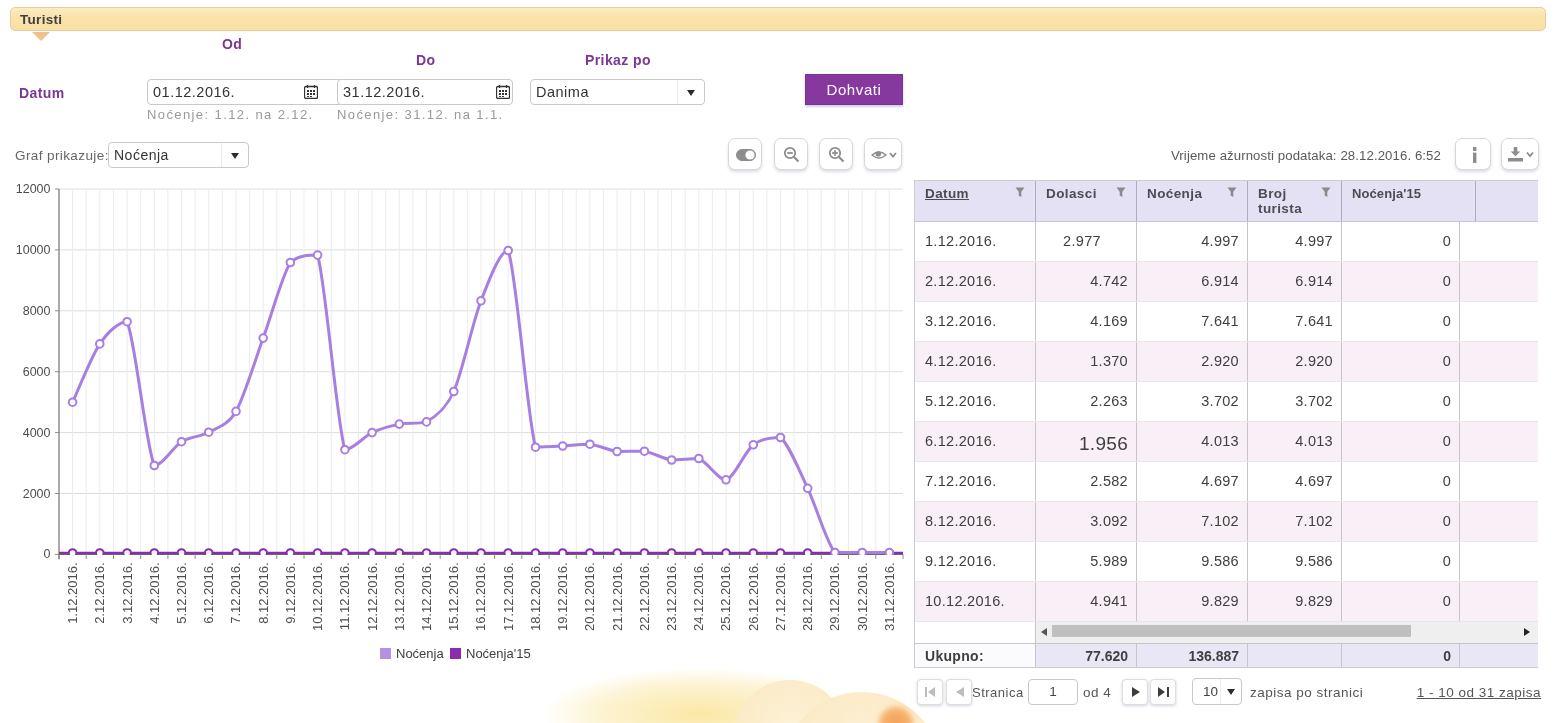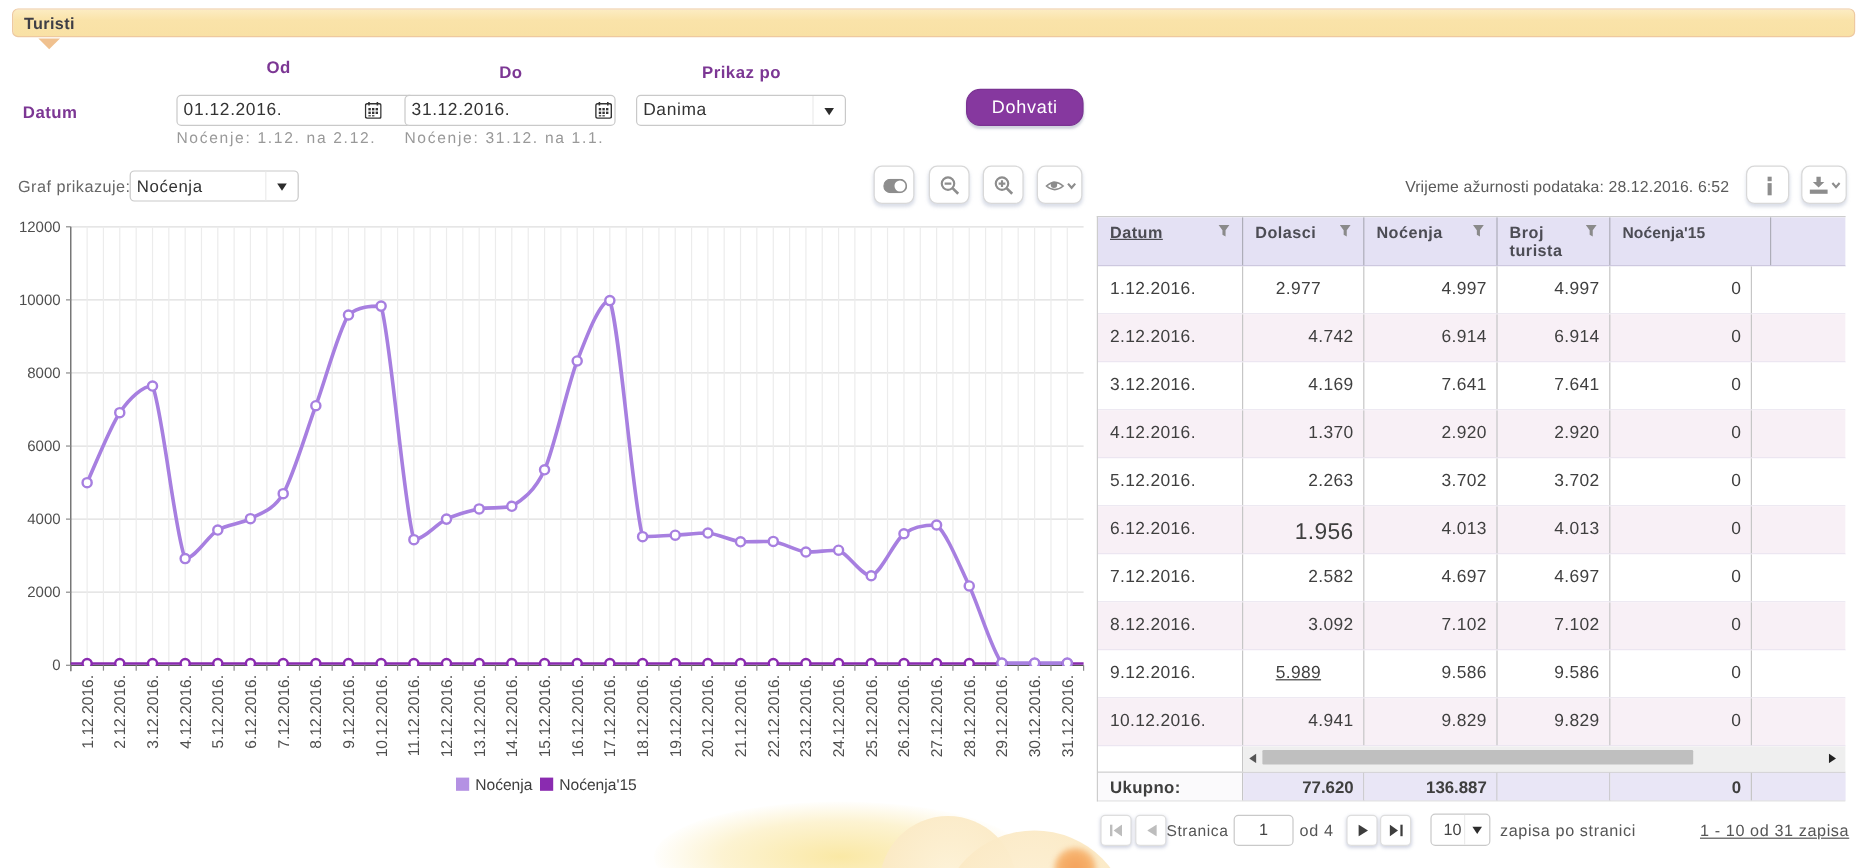--- a/index.html
+++ b/index.html
@@ -19,37 +19,37 @@
   line-height:24px; padding-left:5px; }
 .hint { position:absolute; color:#999; font-size:13px; letter-spacing:1.4px; }
 .calico { position:absolute; top:5px; }
 .ddl { position:absolute; height:26px; background:#fff; border:1px solid #c9c9c9;
   border-radius:4px; font-size:14.5px; color:#333; letter-spacing:0.5px; line-height:24px; padding-left:5px; }
 .ddl .arr { position:absolute; right:0; top:0; width:27px; height:24px;
   border-left:1px solid #ececec; }
 .ddl .arr:after { content:""; position:absolute; left:9px; top:10px; width:0; height:0;
   border-left:4.5px solid transparent; border-right:4.5px solid transparent; border-top:6.5px solid #2c2c2c; }
 .btn-doh { position:absolute; left:805px; top:74px; width:98px; height:31px;
-  background:#86389f; border:1px solid #7a3392; border-radius:12px; color:#fff;
+  background:#86389f; border:1px solid #7a3392; border-radius:0; color:#fff;
   font-size:15px; text-align:center; line-height:29px; letter-spacing:0.6px;
   box-shadow:0 2px 2px rgba(120,130,160,0.35); }
 .toolbtn { position:absolute; top:138px; height:32px; background:#fff;
   border:1px solid #d8d8d8; border-radius:7px; box-shadow:0 2px 3px rgba(150,160,190,0.35); }
 .vrijeme { position:absolute; top:148px; font-size:13.2px; color:#5a5a5a; letter-spacing:0.1px; }
 </style>
 </head>
 <body>
 
 <div style="position:absolute;left:545px;top:668px;width:310px;height:92px;border-radius:50%;background:radial-gradient(ellipse at center,rgba(250,231,160,0.95) 0%,rgba(252,240,198,0.8) 45%,rgba(255,255,255,0) 72%);"></div>
 <div style="position:absolute;left:733px;top:680px;width:114px;height:114px;border-radius:50%;background:radial-gradient(circle at 50% 42%,#fdf2d8 0%,#fbeac6 60%,#fae2b6 100%);opacity:0.95;"></div>
 <div style="position:absolute;left:782px;top:692px;width:160px;height:160px;border-radius:50%;background:radial-gradient(circle at 48% 40%,#fdf1d6 0%,#fbe9c4 60%,#f9dfb0 100%);opacity:0.95;"></div>
 <div style="position:absolute;left:878px;top:706px;width:36px;height:36px;border-radius:50%;background:radial-gradient(circle,#f5a45e 10%,#f6b16c 50%,rgba(248,205,150,0) 92%);filter:blur(2px);"></div>
 <div class="tab">Turisti</div>
 <div class="tabarrow"></div>
-<div class="plbl" style="left:222px;top:48px;">Od</div>
+<div class="plbl" style="left:222px;top:36px;">Od</div>
 <div class="plbl" style="left:416px;top:52px;">Do</div>
 <div class="plbl" style="left:585px;top:52px;">Prikaz po</div>
 <div class="plbl" style="left:19px;top:85px;">Datum</div>
 <div class="inp" style="left:147px;top:79px;width:198px;">01.12.2016.
   <svg class="calico" style="left:156px;" width="14" height="14" viewBox="0 0 14 14">
       <rect x="0.5" y="1.5" width="13" height="12" rx="1.5" fill="none" stroke="#333" stroke-width="1.3"></rect>
       <line x1="3.5" y1="0" x2="3.5" y2="3" stroke="#333" stroke-width="1.3"></line>
       <line x1="10.5" y1="0" x2="10.5" y2="3" stroke="#333" stroke-width="1.3"></line>
       <rect x="3" y="5" width="2" height="2" fill="#333"></rect>
       <rect x="6" y="5" width="2" height="2" fill="#333"></rect>
@@ -506,21 +506,21 @@
 <div style="width:118px;flex:none;border-right:1px solid #c6c6c6;font-size:14.5px;color:#3f3f3f;letter-spacing:0.3px;padding-top:11px;">
         <div style="padding-right:8px;text-align:right;">0</div>
       </div>
 <div style="width:134px;flex:none;border-right:1px solid #c6c6c6;font-size:14.5px;color:#3f3f3f;letter-spacing:0.3px;padding-top:11px;"></div>
 </div>
 <div style="display:flex;height:40px;background:#ffffff;border-bottom:1px solid #e9e4ef;">
 <div style="width:121px;flex:none;border-right:1px solid #c6c6c6;font-size:14.5px;color:#3f3f3f;letter-spacing:0.3px;padding-top:11px;">
         <div style="padding-left:10px;">9.12.2016.</div>
       </div>
 <div style="width:101px;flex:none;border-right:1px solid #c6c6c6;font-size:14.5px;color:#3f3f3f;letter-spacing:0.3px;padding-top:11px;">
-        <div style="padding-right:8px;text-align:center;text-decoration:underline;">5.989</div>
+        <div style="padding-right:8px;text-align:right;">5.989</div>
       </div>
 <div style="width:111px;flex:none;border-right:1px solid #c6c6c6;font-size:14.5px;color:#3f3f3f;letter-spacing:0.3px;padding-top:11px;">
         <div style="padding-right:8px;text-align:right;">9.586</div>
       </div>
 <div style="width:94px;flex:none;border-right:1px solid #c6c6c6;font-size:14.5px;color:#3f3f3f;letter-spacing:0.3px;padding-top:11px;">
         <div style="padding-right:8px;text-align:right;">9.586</div>
       </div>
 <div style="width:118px;flex:none;border-right:1px solid #c6c6c6;font-size:14.5px;color:#3f3f3f;letter-spacing:0.3px;padding-top:11px;">
         <div style="padding-right:8px;text-align:right;">0</div>
       </div>

